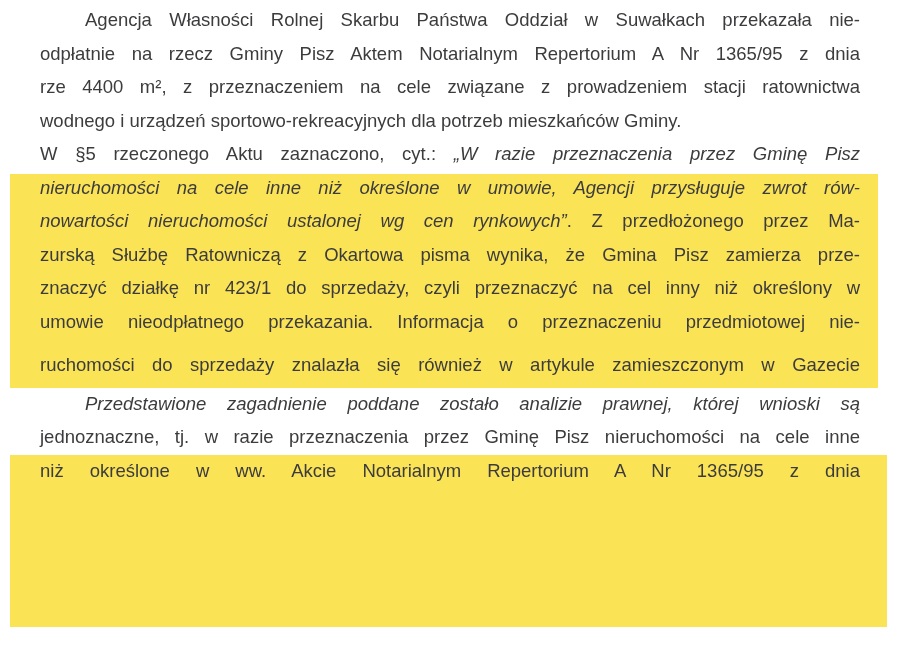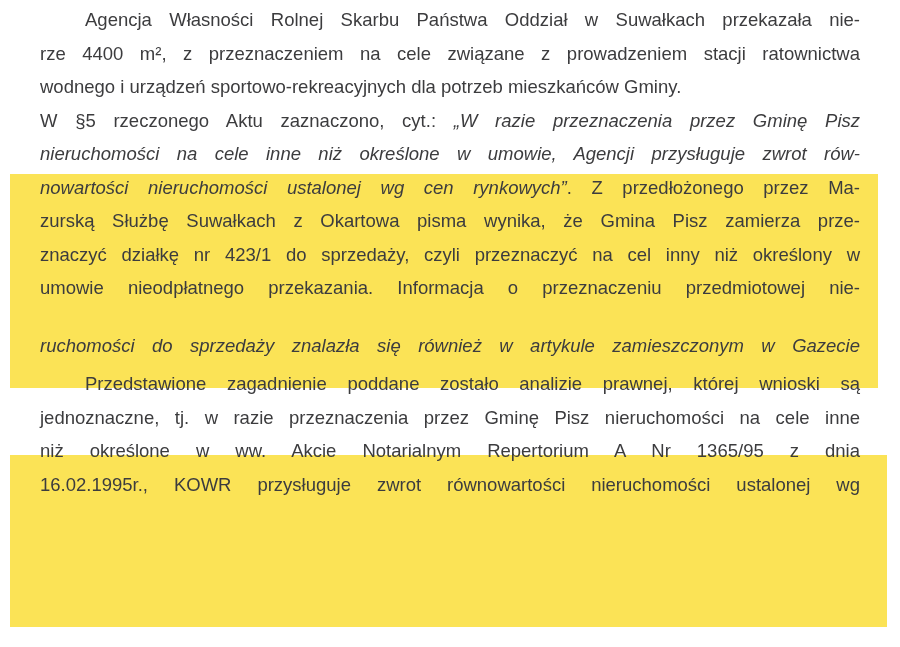--- a/index.html
+++ b/index.html
@@ -37,44 +37,44 @@
     margin: 0;
     height: 33.5px;
     line-height: 33.5px;
     text-align: justify;
     text-align-last: justify;
     white-space: normal;
   }
   .line em { font-style: italic; margin-top: 13px; }
   .para-end { text-align-last: left; }
   .indent { text-indent: 45px; }
-  .gap10 { margin-top: 24px; font-style: italic; }
-  .gap5  { margin-top: 5px; }
+  .gap10 { margin-top: 10px; }
+  .gap5  { margin-top: 5px; font-style: italic; }
 </style>
 </head>
 <body>
 
 <div class="page">
 
   <div class="highlight" id="hl1"></div>
   <div class="highlight" id="hl2"></div>
 
   <div class="doc">
     <p class="line indent"><span>Agencja Własności Rolnej Skarbu Państwa Oddział w Suwałkach przekazała nie-</span></p>
+    <p class="line"><span>odpłatnie na rzecz Gminy Pisz Aktem Notarialnym Repertorium A Nr 1365/95 z dnia</span></p>
     <p class="line"><span>rze 4400 m², z przeznaczeniem na cele związane z prowadzeniem stacji ratownictwa</span></p>
     <p class="line para-end"><span>wodnego i urządzeń sportowo-rekreacyjnych dla potrzeb mieszkańców Gminy.</span></p>
 
     <p class="line"><span>W §5 rzeczonego Aktu zaznaczono, cyt.: </span><em>„W razie przeznaczenia przez Gminę Pisz</em></p>
     <p class="line"><em>nieruchomości na cele inne niż określone w umowie, Agencji przysługuje zwrot rów-</em></p>
     <p class="line"><em>nowartości nieruchomości ustalonej wg cen rynkowych”</em><span>. Z przedłożonego przez Ma-</span></p>
-    <p class="line"><span>zurską Służbę Suwałkach z Okartowa pisma wynika, że Gmina Pisz zamierza prze-</span></p>
+    <p class="line"><span>zurską Służbę Ratowniczą z Okartowa pisma wynika, że Gmina Pisz zamierza prze-</span></p>
     <p class="line"><span>znaczyć działkę nr 423/1 do sprzedaży, czyli przeznaczyć na cel inny niż określony w</span></p>
     <p class="line"><span>umowie nieodpłatnego przekazania. Informacja o przeznaczeniu przedmiotowej nie-</span></p>
 
     <p class="line gap10"><span>ruchomości do sprzedaży znalazła się również w artykule zamieszczonym w Gazecie</span></p>
 
     <p class="line indent gap5"><span>Przedstawione zagadnienie poddane zostało analizie prawnej, której wnioski są</span></p>
     <p class="line"><span>jednoznaczne, tj. w razie przeznaczenia przez Gminę Pisz nieruchomości na cele inne</span></p>
     <p class="line"><span>niż określone w ww. Akcie Notarialnym Repertorium A Nr 1365/95 z dnia</span></p>
-    <p class="line"><span>16.02.1995r., KOWR przysługuje zwrot równowartości nieruchomości ustalonej wg</span></p>
   </div>
 
 </div>
 
 </body></html>

